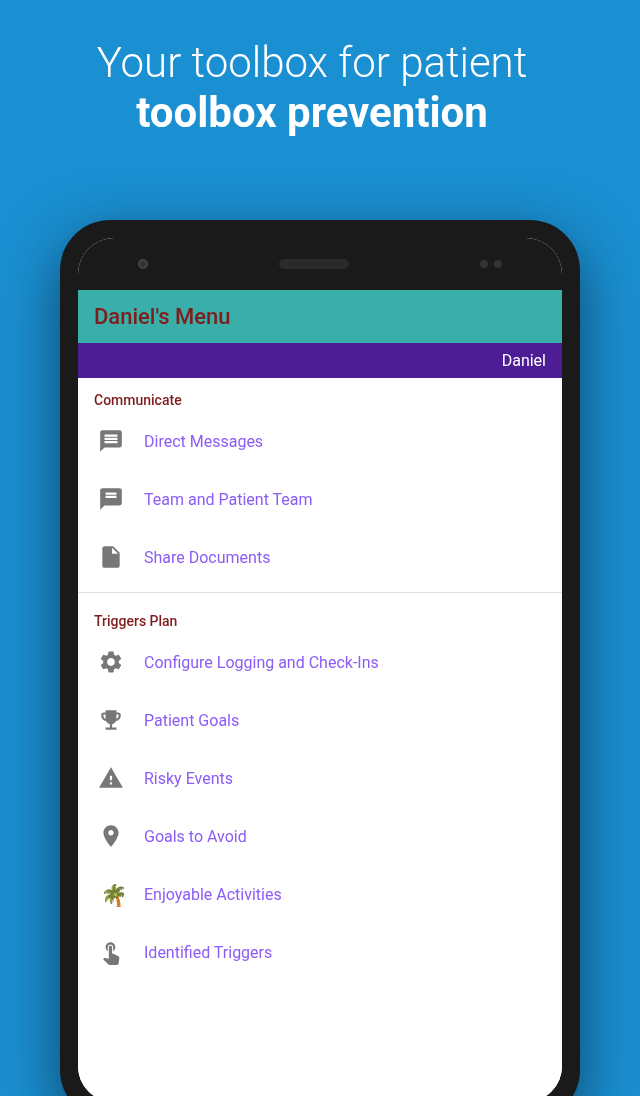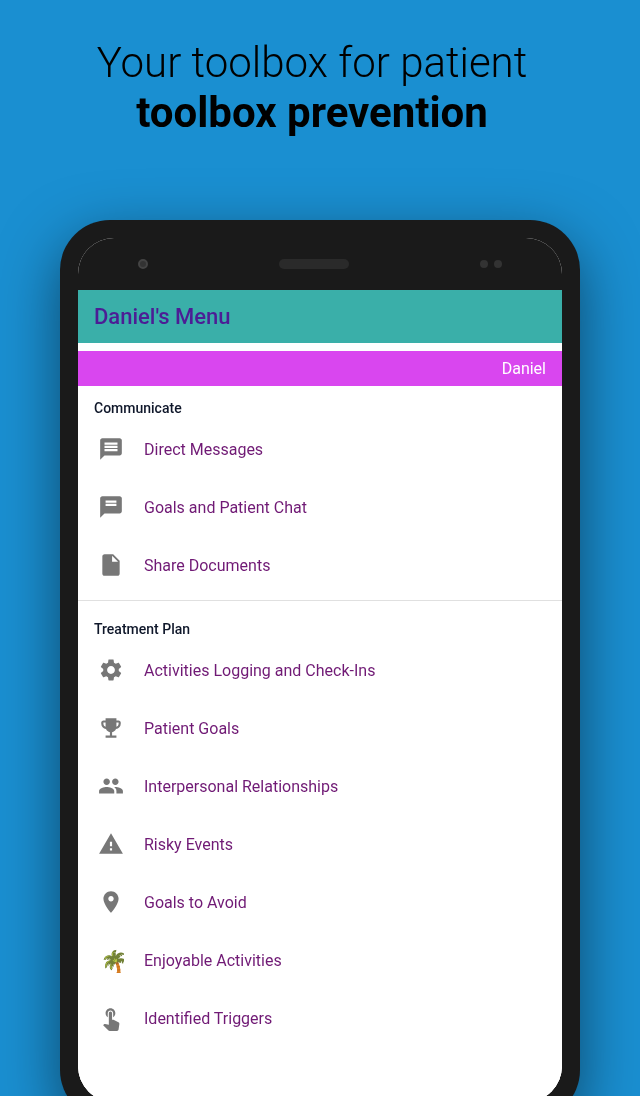--- a/index.html
+++ b/index.html
@@ -8,21 +8,21 @@
       height: 1096px;
       background-color: #1a8fd1;
       font-family: 'Roboto', Arial, sans-serif;
       overflow: hidden;
       position: relative;
     }
 
     .header-text {
       text-align: center;
       padding: 38px 40px 20px 24px;
-      color: #000000;
+      color: #ffffff;
     }
     .header-text h1 {
       font-size: 42px;
       font-weight: 300;
       line-height: 1.2;
     }
     .header-text h1 strong {
       font-weight: 700;
     }
 
@@ -97,47 +97,46 @@
       border-radius: 0 0 34px 34px;
       overflow: hidden;
     }
 
     
     .app-header {
       background: #3aafa9;
       padding: 14px 16px;
     }
     .app-header-title {
-      color: #4c1d95;
+      color: #7f1d1d;
       font-size: 22px;
       font-weight: 500;
     }
 
     .app-subheader {
-      background: #d946ef;
+      background: #4c1d95;
       padding: 8px 16px;
       text-align: right;
-      margin-top: 8px;
     }
     .app-subheader-user {
       color: white;
       font-size: 16px;
     }
 
     
     .menu-content {
       background: white;
       overflow-y: auto;
       height: calc(100% - 100px);
     }
 
     .menu-section {
       padding: 14px 16px 4px 16px;
       font-size: 14px;
-      color: #0f172a;
+      color: #7f1d1d;
       font-weight: 500;
       text-transform: none;
     }
 
     .menu-item {
       display: flex;
       align-items: center;
       padding: 12px 16px;
       cursor: pointer;
       border-bottom: none;
@@ -153,21 +152,21 @@
       flex-shrink: 0;
     }
     .menu-icon svg {
       width: 26px;
       height: 26px;
       fill: #777;
     }
 
     .menu-label {
       font-size: 16px;
-      color: #701a75;
+      color: #8b5cf6;
     }
 
     .divider {
       height: 1px;
       background: #e0e0e0;
       margin: 6px 0;
     }
   </style>
 </head>
 <body>
@@ -212,63 +211,55 @@
           </div>
           <span class="menu-label">Direct Messages</span>
         </div>
 
         <div class="menu-item">
           <div class="menu-icon">
             <svg viewBox="0 0 24 24" xmlns="http://www.w3.org/2000/svg">
               <path d="M20 2H4c-1.1 0-2 .9-2 2v18l4-4h14c1.1 0 2-.9 2-2V4c0-1.1-.9-2-2-2zm-3 9H7V9h10v2zm0-3H7V6h10v2z"></path>
             </svg>
           </div>
-          <span class="menu-label">Goals and Patient Chat</span>
+          <span class="menu-label">Team and Patient Team</span>
         </div>
 
         <div class="menu-item">
           <div class="menu-icon">
             <svg viewBox="0 0 24 24" xmlns="http://www.w3.org/2000/svg">
               <path d="M14 2H6c-1.1 0-1.99.9-1.99 2L4 20c0 1.1.89 2 1.99 2H18c1.1 0 2-.9 2-2V8l-6-6zm-1 7V3.5L18.5 9H13z"></path>
             </svg>
           </div>
           <span class="menu-label">Share Documents</span>
         </div>
 
         <div class="divider"></div>
 
-        <div class="menu-section">Treatment Plan</div>
+        <div class="menu-section">Triggers Plan</div>
 
         <div class="menu-item">
           <div class="menu-icon">
             <svg viewBox="0 0 24 24" xmlns="http://www.w3.org/2000/svg">
               <path d="M19.14,12.94c0.04-0.3,0.06-0.61,0.06-0.94c0-0.32-0.02-0.64-0.07-0.94l2.03-1.58c0.18-0.14,0.23-0.41,0.12-0.61 l-1.92-3.32c-0.12-0.22-0.37-0.29-0.59-0.22l-2.39,0.96c-0.5-0.38-1.03-0.7-1.62-0.94L14.4,2.81c-0.04-0.24-0.24-0.41-0.48-0.41 h-3.84c-0.24,0-0.43,0.17-0.47,0.41L9.25,5.35C8.66,5.59,8.12,5.92,7.63,6.29L5.24,5.33c-0.22-0.08-0.47,0-0.59,0.22L2.74,8.87 C2.62,9.08,2.66,9.34,2.86,9.48l2.03,1.58C4.84,11.36,4.8,11.69,4.8,12s0.02,0.64,0.07,0.94l-2.03,1.58 c-0.18,0.14-0.23,0.41-0.12,0.61l1.92,3.32c0.12,0.22,0.37,0.29,0.59,0.22l2.39-0.96c0.5,0.38,1.03,0.7,1.62,0.94l0.36,2.54 c0.05,0.24,0.24,0.41,0.48,0.41h3.84c0.24,0,0.44-0.17,0.47-0.41l0.36-2.54c0.59-0.24,1.13-0.56,1.62-0.94l2.39,0.96 c0.22,0.08,0.47,0,0.59-0.22l1.92-3.32c0.12-0.22,0.07-0.47-0.12-0.61L19.14,12.94z M12,15.6c-1.98,0-3.6-1.62-3.6-3.6 s1.62-3.6,3.6-3.6s3.6,1.62,3.6,3.6S13.98,15.6,12,15.6z"></path>
             </svg>
           </div>
-          <span class="menu-label">Activities Logging and Check-Ins</span>
+          <span class="menu-label">Configure Logging and Check-Ins</span>
         </div>
 
 
         <div class="menu-item">
           <div class="menu-icon">
             <svg viewBox="0 0 24 24" xmlns="http://www.w3.org/2000/svg">
               <path d="M19 5h-2V3H7v2H5c-1.1 0-2 .9-2 2v1c0 2.55 1.92 4.63 4.39 4.94.63 1.5 1.98 2.63 3.61 2.96V19H7v2h10v-2h-4v-3.1c1.63-.33 2.98-1.46 3.61-2.96C19.08 12.63 21 10.55 21 8V7c0-1.1-.9-2-2-2zM5 8V7h2v3.82C5.84 10.4 5 9.3 5 8zm14 0c0 1.3-.84 2.4-2 2.82V7h2v1z"></path>
             </svg>
           </div>
           <span class="menu-label">Patient Goals</span>
         </div>
 
-        <div class="menu-item">
-          <div class="menu-icon">
-            <svg viewBox="0 0 24 24" xmlns="http://www.w3.org/2000/svg">
-              <path d="M16 11c1.66 0 2.99-1.34 2.99-3S17.66 5 16 5c-1.66 0-3 1.34-3 3s1.34 3 3 3zm-8 0c1.66 0 2.99-1.34 2.99-3S9.66 5 8 5C6.34 5 5 6.34 5 8s1.34 3 3 3zm0 2c-2.33 0-7 1.17-7 3.5V19h14v-2.5c0-2.33-4.67-3.5-7-3.5zm8 0c-.29 0-.62.02-.97.05 1.16.84 1.97 1.97 1.97 3.45V19h6v-2.5c0-2.33-4.67-3.5-7-3.5z"></path>
-            </svg>
-          </div>
-          <span class="menu-label">Interpersonal Relationships</span>
-        </div>
 
         <div class="menu-item">
           <div class="menu-icon">
             <svg viewBox="0 0 24 24" xmlns="http://www.w3.org/2000/svg">
               <path d="M1 21h22L12 2 1 21zm12-3h-2v-2h2v2zm0-4h-2v-4h2v4z"></path>
             </svg>
           </div>
           <span class="menu-label">Risky Events</span>
         </div>
 

